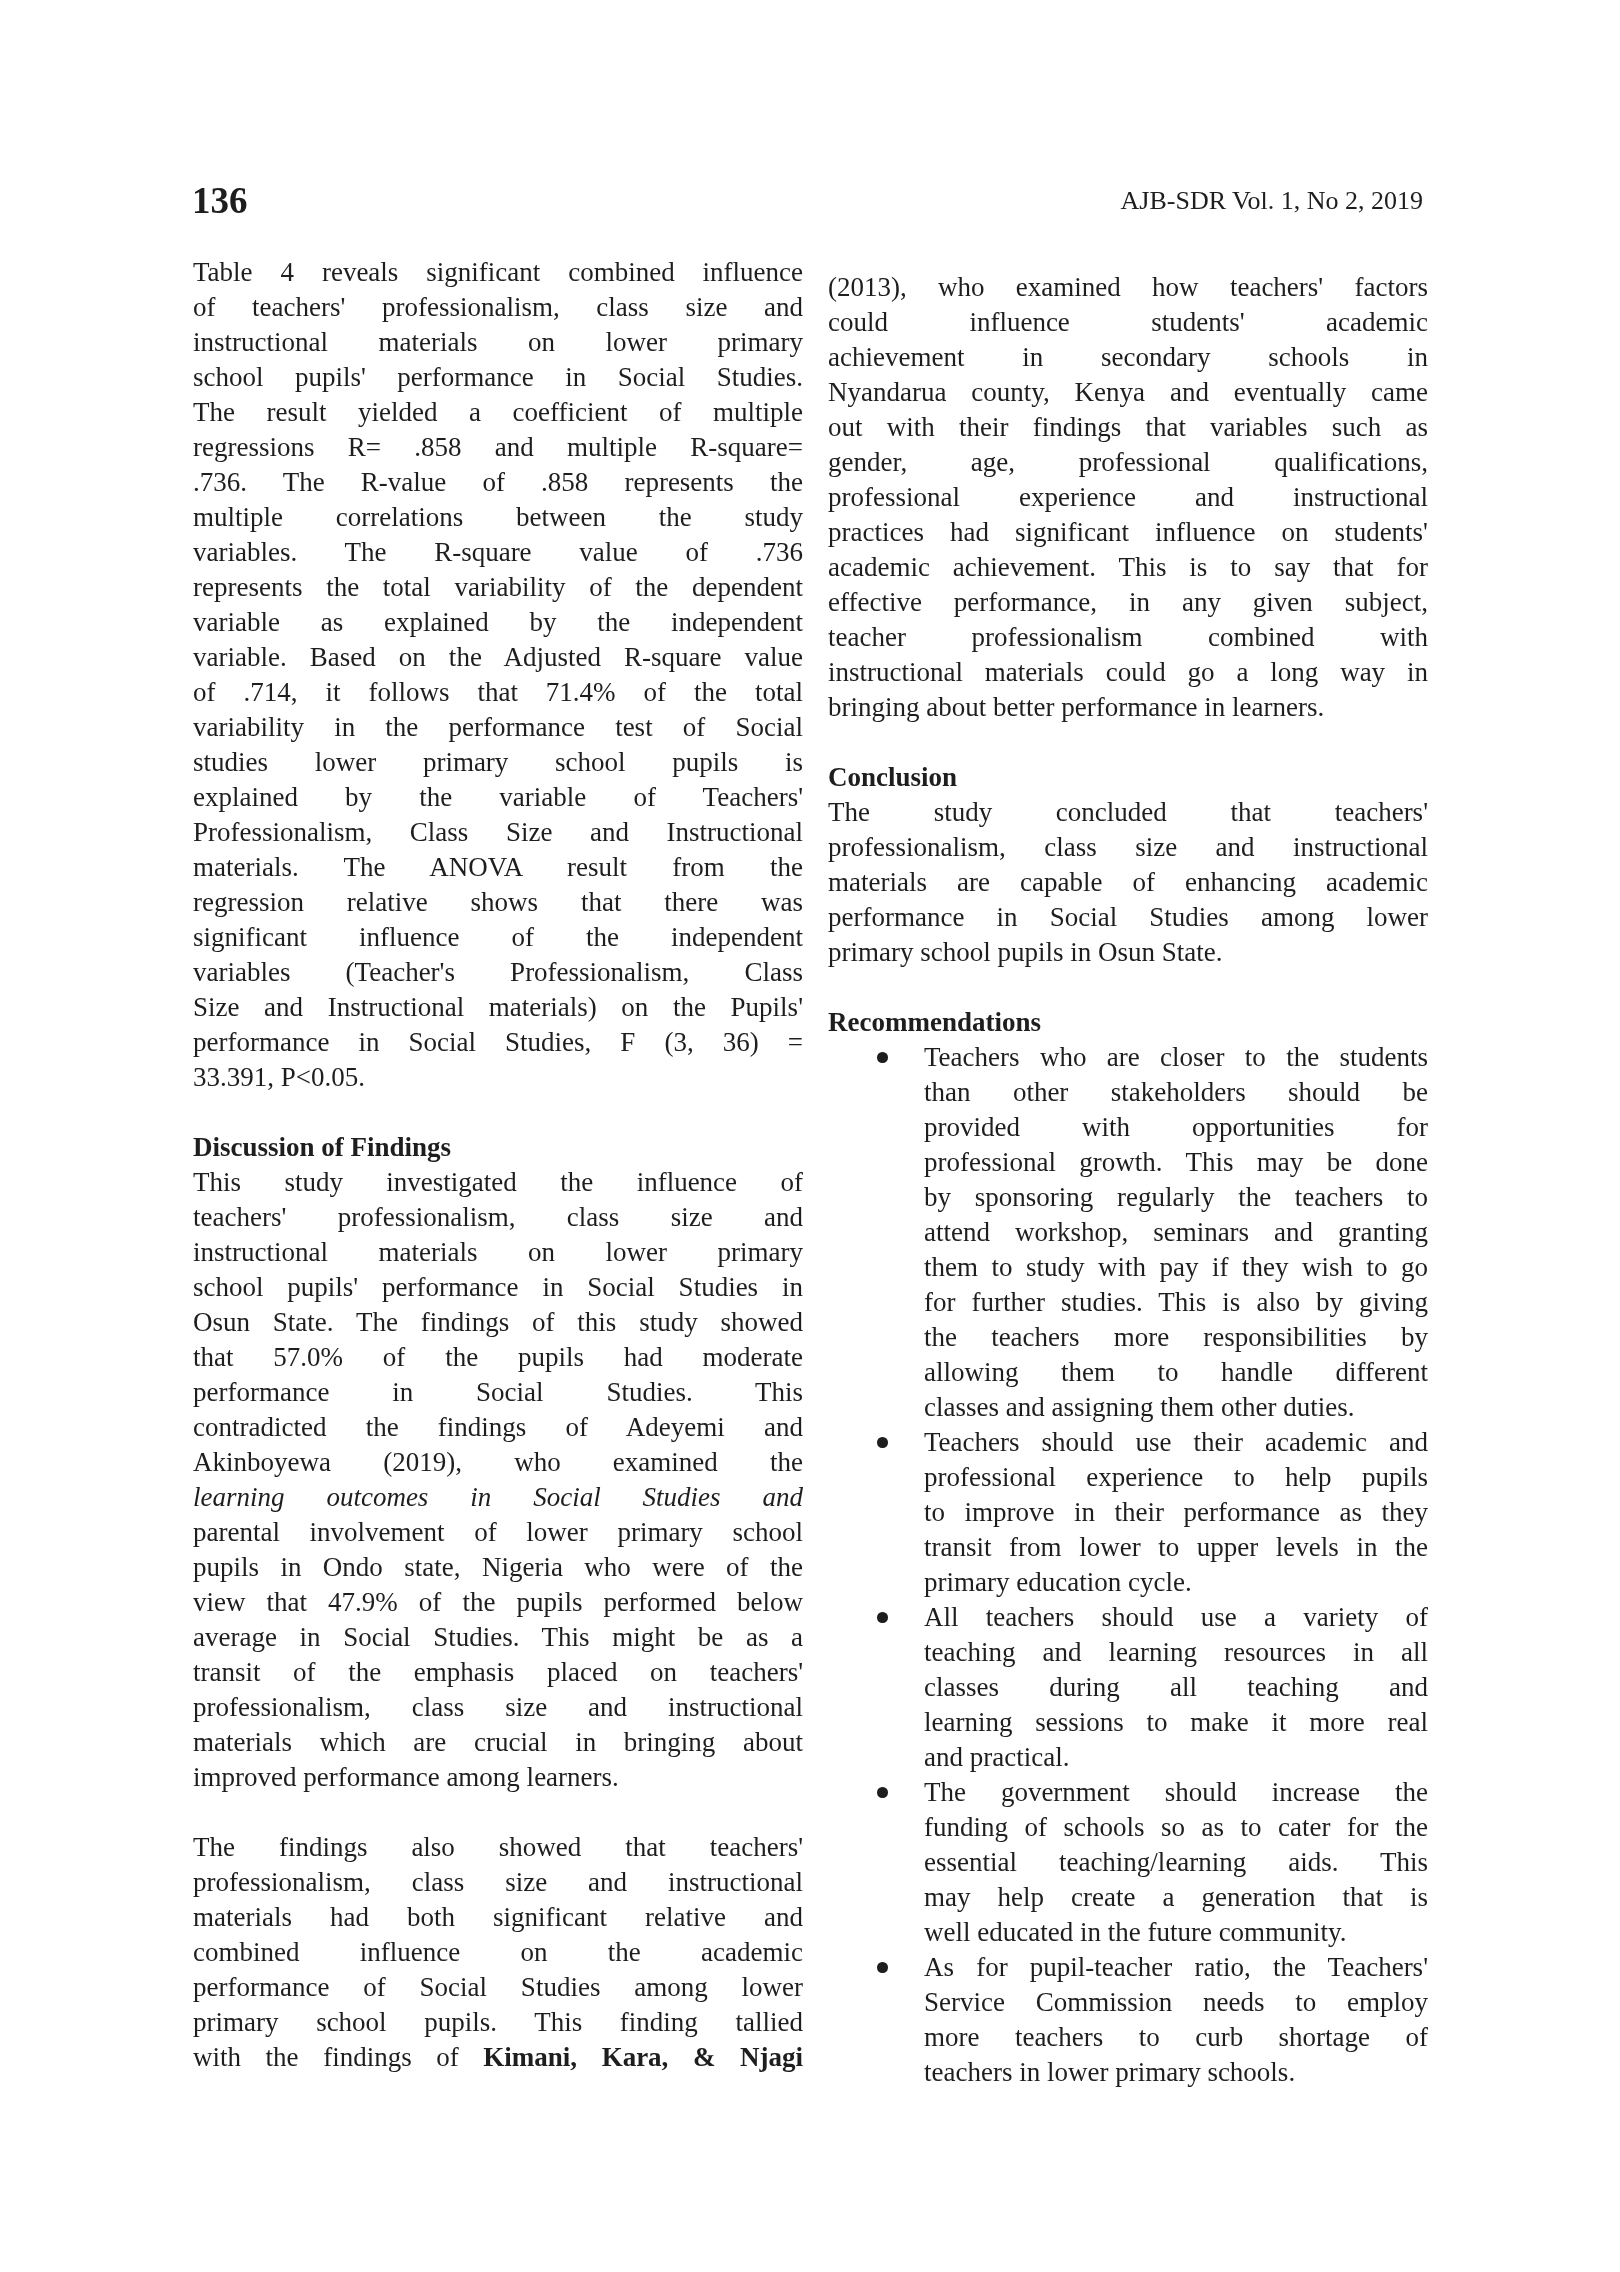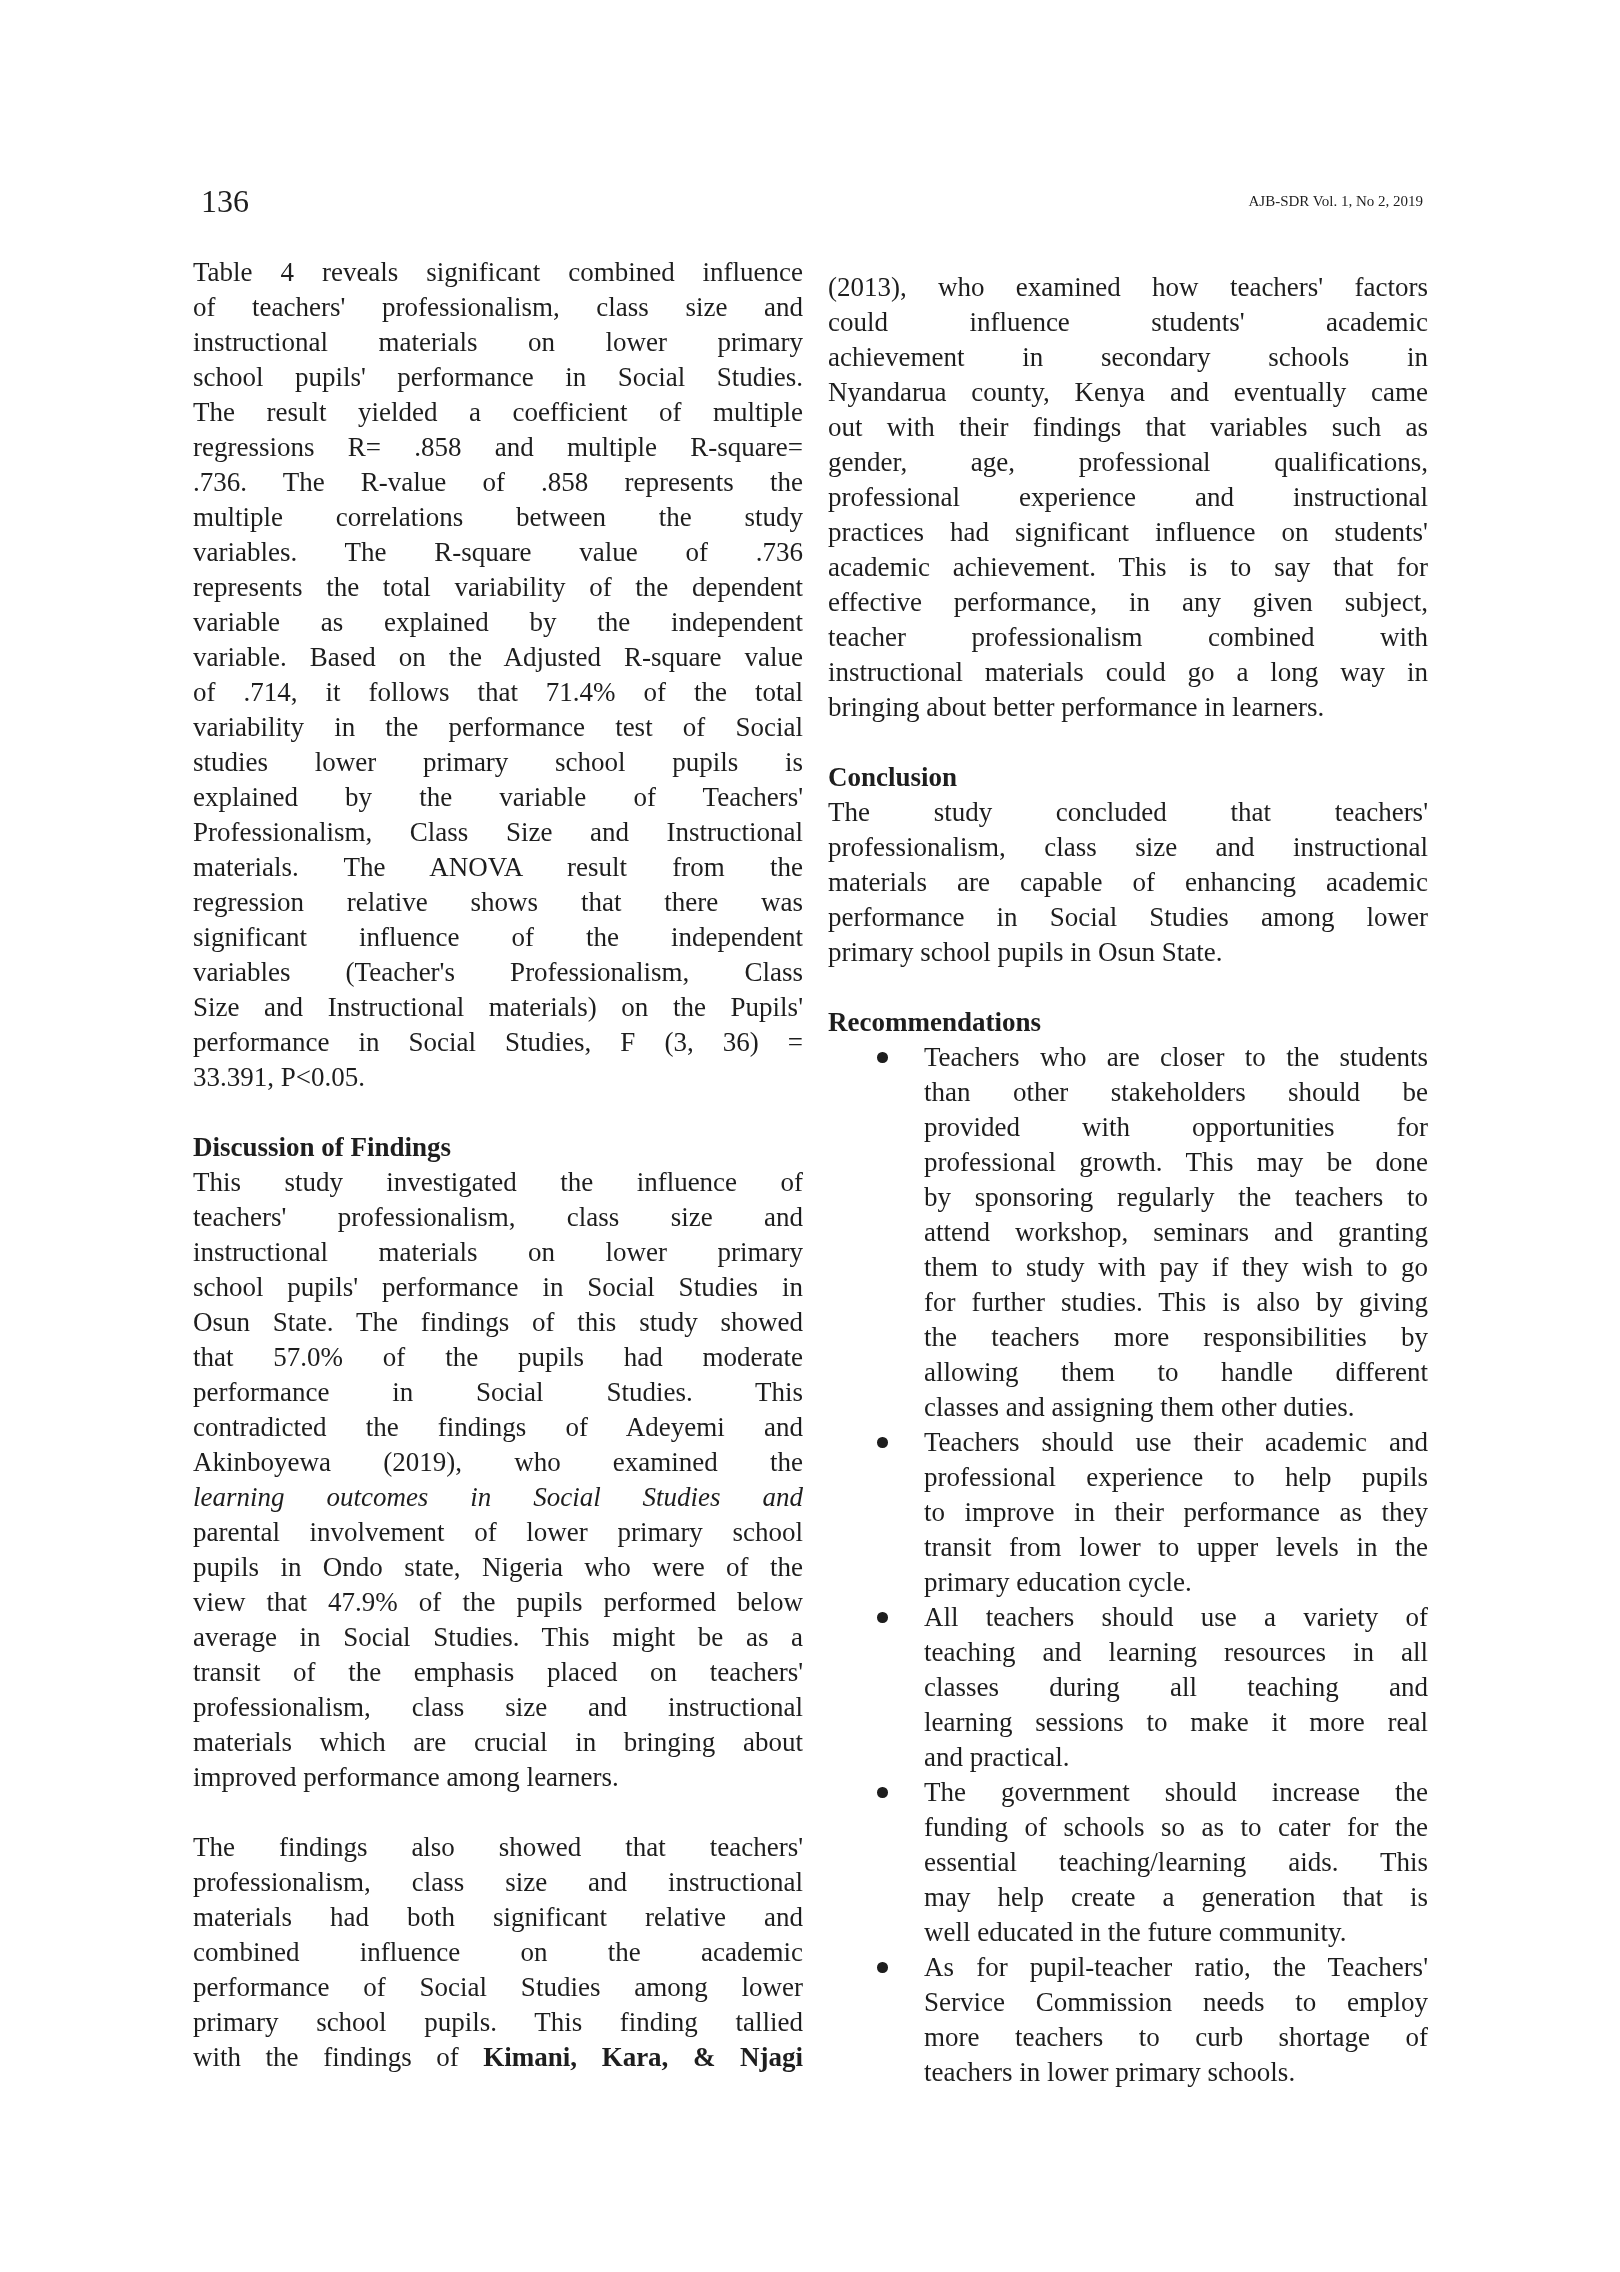--- a/index.html
+++ b/index.html
@@ -1,19 +1,19 @@
 <!DOCTYPE html>
 <html style="font-size:15px"><head>
 <meta charset="utf-8">
 <style>
   html, body { margin:0; padding:0; background:#ffffff; }
   body { width:1621px; height:2272px; position:relative; overflow:hidden;
          font-family:"Liberation Serif","DejaVu Serif",serif; color:#1e1e1e; }
-  .hdr-num { position:absolute; left:201px; top:186px; font-size:32px; font-weight:normal; line-height:30px; }
-  .hdr-journal { position:absolute; right:198px; top:187px; font-size:15px; line-height:28.5px; }
+  .hdr-num { position:absolute; left:192px; top:186px; font-size:37px; font-weight:bold; line-height:30px; }
+  .hdr-journal { position:absolute; right:198px; top:187px; font-size:26px; line-height:28.5px; }
   .col { position:absolute; top:255px; }
   .col.left { left:193px; width:610px; }
   .col.right { left:828px; width:600px;margin-top:15px; }
   .line { height:35px; line-height:35px; font-size:27px; white-space:nowrap; position:relative; }
   .line .in { display:inline-block; white-space:nowrap; transform-origin:0 50%; text-align:justify; text-align-last:justify; }
   .line.last .in { text-align-last:left; }
   .line.blank { height:35px; }
   .heading { font-weight:bold; }
   .b { font-weight:bold; }
   .bullet-item { position:relative; padding-left:96px; }

